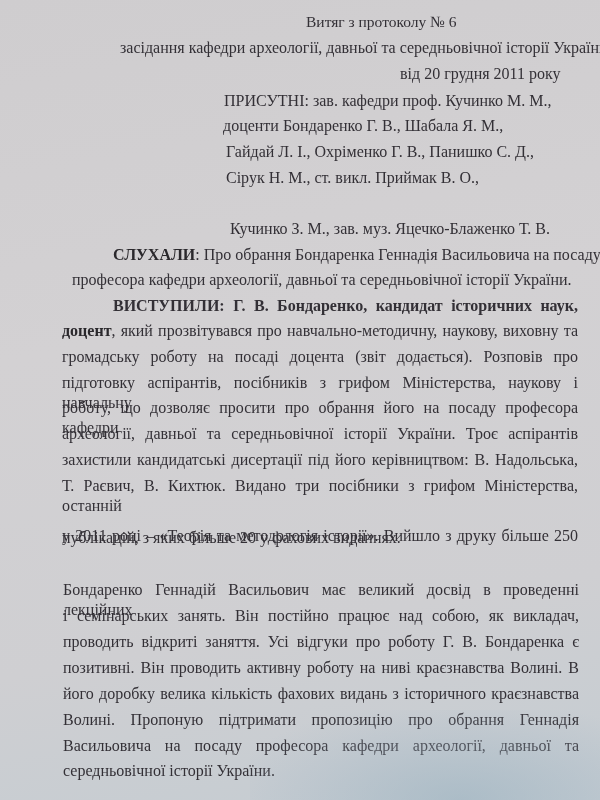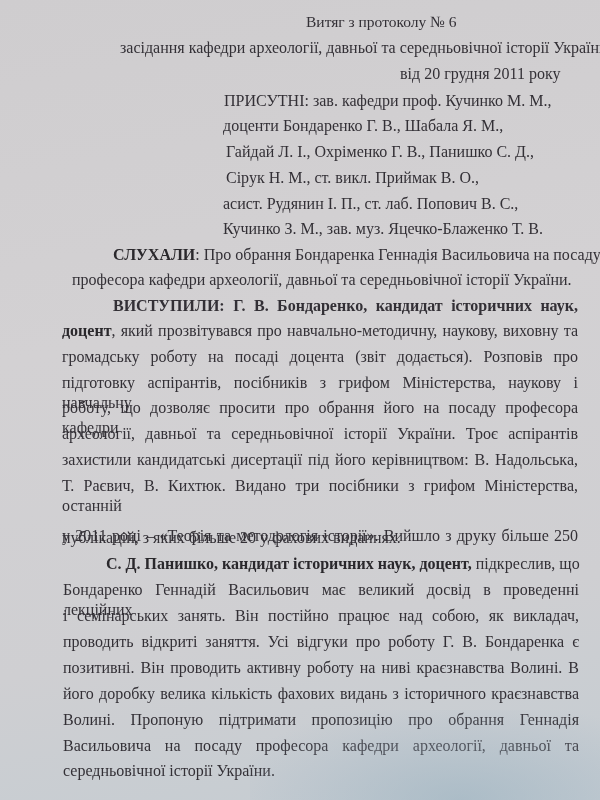--- a/index.html
+++ b/index.html
@@ -67,22 +67,21 @@
   <div class="line" style="left:120px; top:38px;">засідання кафедри археології, давньої та середньовічної історії України</div>
   <div class="line" style="left:400px; top:64px;">від 20 грудня 2011 року</div>
 
   <div class="line" style="left:224px; top:91px;">
     <span>ПРИСУТНІ:</span>
     <span>зав. кафедри проф. Кучинко М. М.,</span>
   </div>
   <div class="line" style="left:223px; top:116px;">доценти Бондаренко Г. В., Шабала Я. М.,</div>
   <div class="line" style="left:226px; top:142px;">Гайдай Л. І., Охріменко Г. В., Панишко С. Д.,</div>
   <div class="line" style="left:226px; top:168px;text-align:right;">Сірук Н. М., ст. викл. Приймак В. О.,</div>
-  <div class="line" style="left:223px; top:194px;">асист. Рудянин І. П., ст. лаб. Попович В. С.,</div>
-  <div class="line" style="left:223px; top:219px;text-align:right;">Кучинко З. М., зав. муз. Яцечко-Блаженко Т. В.</div>
+  <div class="line" style="left:230px; top:219px;text-align:right;">Кучинко З. М., зав. муз. Яцечко-Блаженко Т. В.</div>
 
   <div class="line" style="left:113px; top:245px;">
     <b>СЛУХАЛИ</b><span>:  Про обрання Бондаренка Геннадія Васильовича на посаду</span>
   </div>
   <div class="line" style="left:72px; top:270px;">професора кафедри археології, давньої та середньовічної історії України.</div>
 
   <div class="line just" style="left:113px; width:465px; top:296px; font-weight:bold;">
     <span>ВИСТУПИЛИ:</span>
     <span>Г. В. Бондаренко, кандидат історичних наук,</span>
   </div>
@@ -91,23 +90,20 @@
   </div>
   <div class="line just" style="top:347px;">громадську роботу на посаді доцента (звіт додається). Розповів про</div>
   <div class="line just" style="top:373px;">підготовку аспірантів, посібників з грифом Міністерства, наукову і навчальну</div>
   <div class="line just" style="top:398px;">роботу, що дозволяє просити про обрання його на посаду професора кафедри</div>
   <div class="line just" style="top:424px;">археології, давньої та середньовічної історії України. Троє аспірантів</div>
   <div class="line just" style="top:450px;">захистили кандидатські дисертації під його керівництвом: В. Надольська,</div>
   <div class="line just" style="top:476px;">Т. Раєвич, В. Кихтюк. Видано три посібники з грифом Міністерства, останній</div>
   <div class="line just" style="top:502px;margin-top:24px;">у 2011 році – «Теорія та методологія історії». Вийшло з друку більше 250</div>
   <div class="line just last" style="top:528px;">публікацій, з яких більше 20 у фахових виданнях.</div>
 
-  <div class="line" style="left:106px; top:554px;">
-    <b>С. Д. Панишко, кандидат історичних наук,  доцент,</b><span> підкреслив, що</span>
-  </div>
   <div class="line just" style="left:63px; top:580px;">Бондаренко Геннадій Васильович має великий досвід в проведенні лекційних</div>
   <div class="line just" style="left:63px; top:606px;">і семінарських занять. Він постійно працює над собою, як викладач,</div>
   <div class="line just" style="left:63px; top:632px;">проводить відкриті заняття. Усі відгуки про роботу Г. В. Бондаренка є</div>
   <div class="line just" style="left:63px; top:658px;">позитивні. Він проводить активну роботу на ниві краєзнавства Волині. В</div>
   <div class="line just" style="left:63px; top:684px;">його доробку велика кількість фахових видань з історичного краєзнавства</div>
   <div class="line just" style="left:63px; top:710px;">Волині. Пропоную підтримати пропозицію про обрання Геннадія</div>
   <div class="line just" style="left:63px; top:736px;">Васильовича на посаду професора кафедри археології, давньої та</div>
   <div class="line just last" style="left:63px; top:761px;">середньовічної історії України.</div>
 
 </div>

